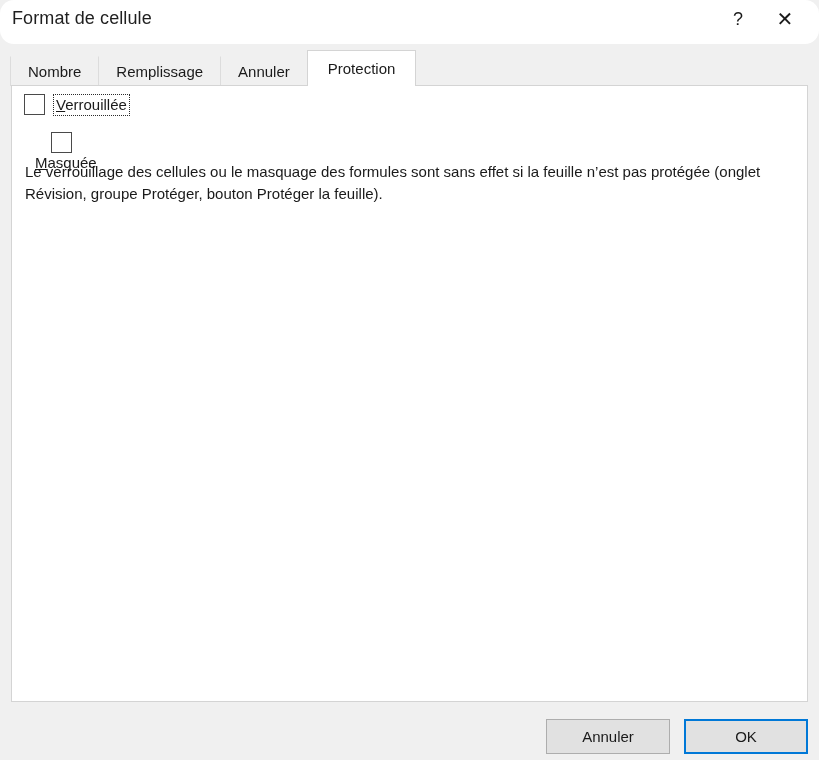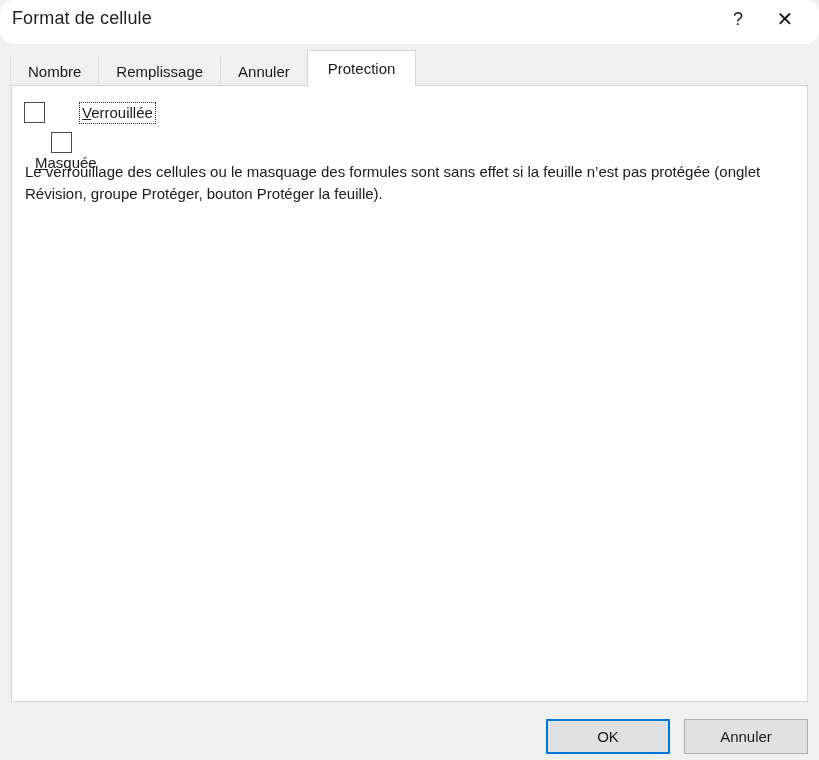--- a/index.html
+++ b/index.html
@@ -141,21 +141,21 @@
     box-sizing: border-box;
     z-index: 1;
   }
 
   .checkrow {
     position: absolute;
     display: flex;
     align-items: center;
     left: 12px;
   }
-  .checkrow.row1 { top: 16px; gap: 26px; }
+  .checkrow.row1 { top: 8px; }
   .checkrow.row2 { top: 46px; flex-direction: column; }
 
   .checkbox {
     width: 21px;
     height: 21px;
     box-sizing: border-box;
     border: 1px solid #4a4a4a;
     background: #ffffff;
     flex: 0 0 auto;
     cursor: default;
@@ -268,22 +268,22 @@
     <div class="checkrow row2">
       <span class="checkbox"></span>
       <span class="checklabel"><span class="accel">M</span><span>asquée</span></span>
     </div>
 
     <div class="description">Le verrouillage des cellules ou le masquage des formules sont sans effet si la feuille n’est pas protégée (onglet Révision, groupe Protéger, bouton Protéger la feuille).</div>
   </div>
 
   <div class="footer">
     <div class="footer-buttons">
+      <button class="btn">
+        <span>Annuler</span>
+      </button>
       <button class="btn default">
         <span>OK</span>
       </button>
-      <button class="btn">
-        <span>Annuler</span>
-      </button>
     </div>
   </div>
 
 </div>
 
 </body></html>

